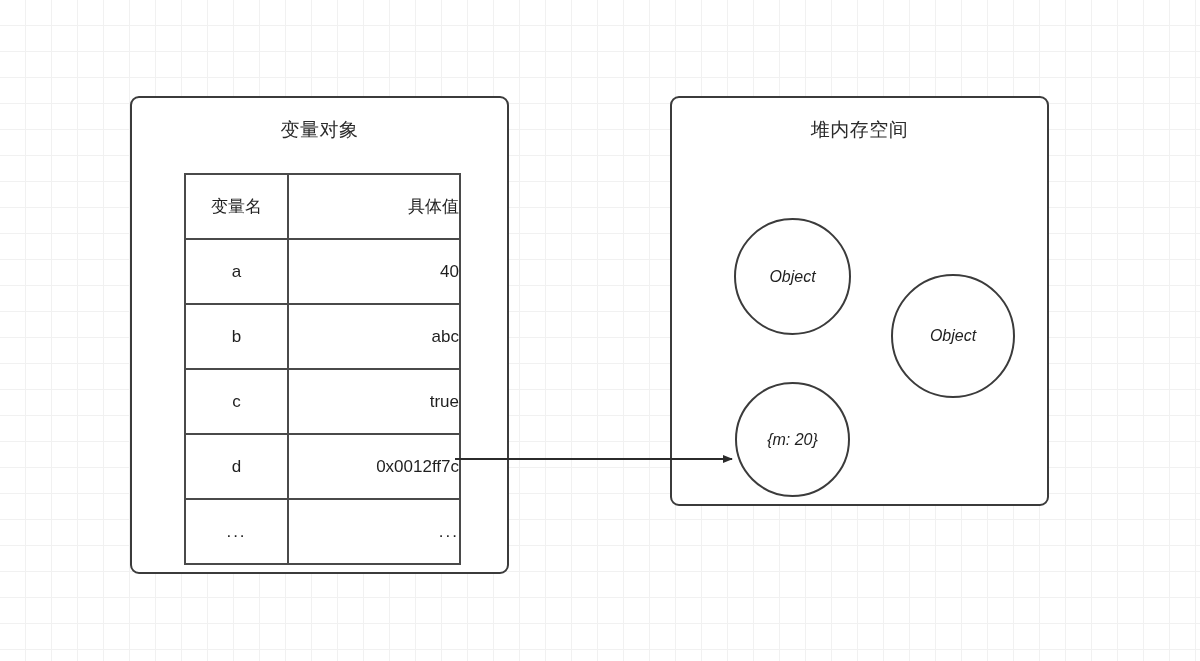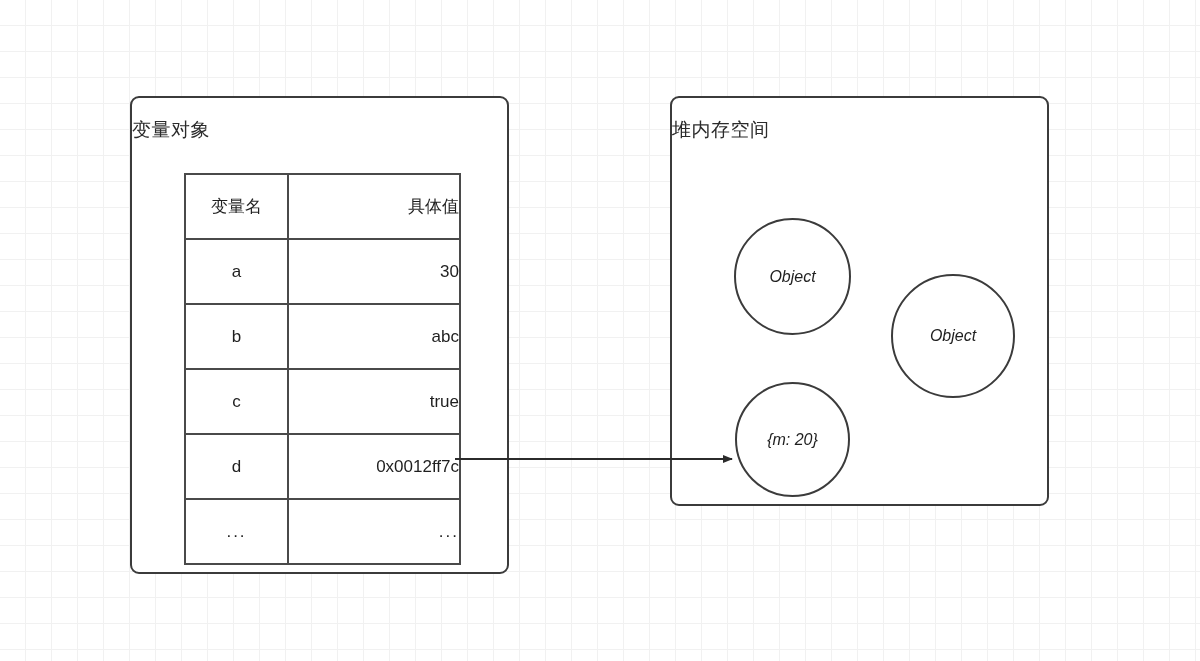--- a/index.html
+++ b/index.html
@@ -41,21 +41,21 @@
   #panel-heap-memory {
     left: 670px;
     top: 96px;
     width: 379px;
     height: 410px;
   }
   .panel-title {
     position: absolute;
     left: 0;
     width: 100%;
-    text-align: left;
+    text-align: center;
     font-size: 19px;
     color: #2b2b2b;
     letter-spacing: 0.5px;
     white-space: nowrap;
   }
   #panel-variable-object .panel-title { top: 19px; }
   #panel-heap-memory .panel-title { top: 19px; }
 
   
   #variable-table {
@@ -143,21 +143,21 @@
   </div>
 
   <table id="variable-table">
     <tbody>
       <tr class="header-row">
         <td class="col-name">变量名</td>
         <td class="col-value">具体值</td>
       </tr>
       <tr>
         <td class="col-name">a</td>
-        <td class="col-value">30</td>
+        <td class="col-value">40</td>
       </tr>
       <tr>
         <td class="col-name">b</td>
         <td class="col-value">abc</td>
       </tr>
       <tr>
         <td class="col-name">c</td>
         <td class="col-value">true</td>
       </tr>
       <tr>

